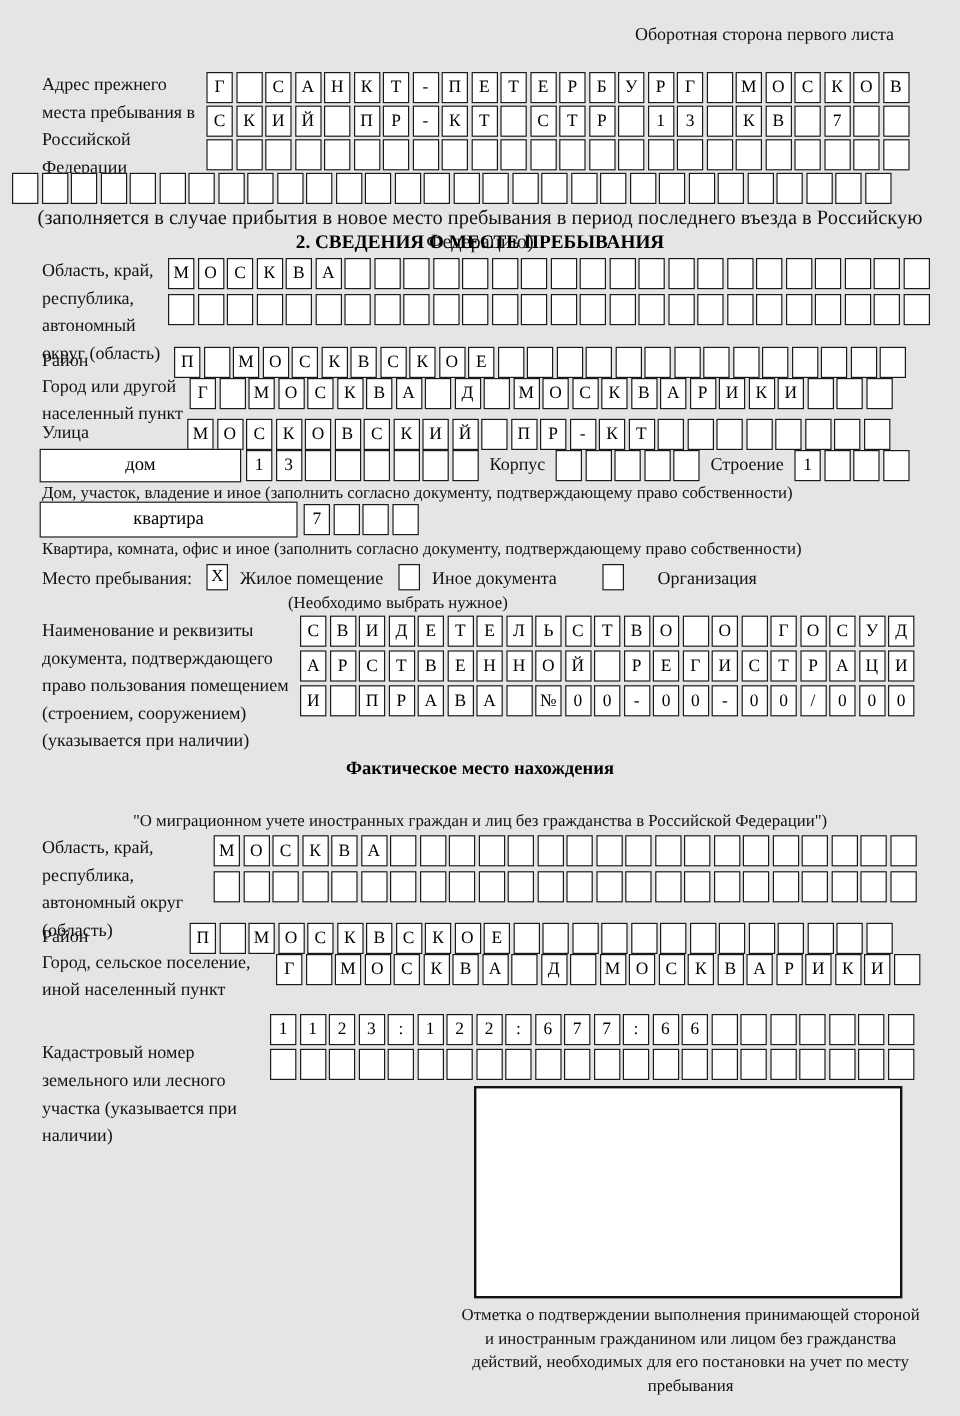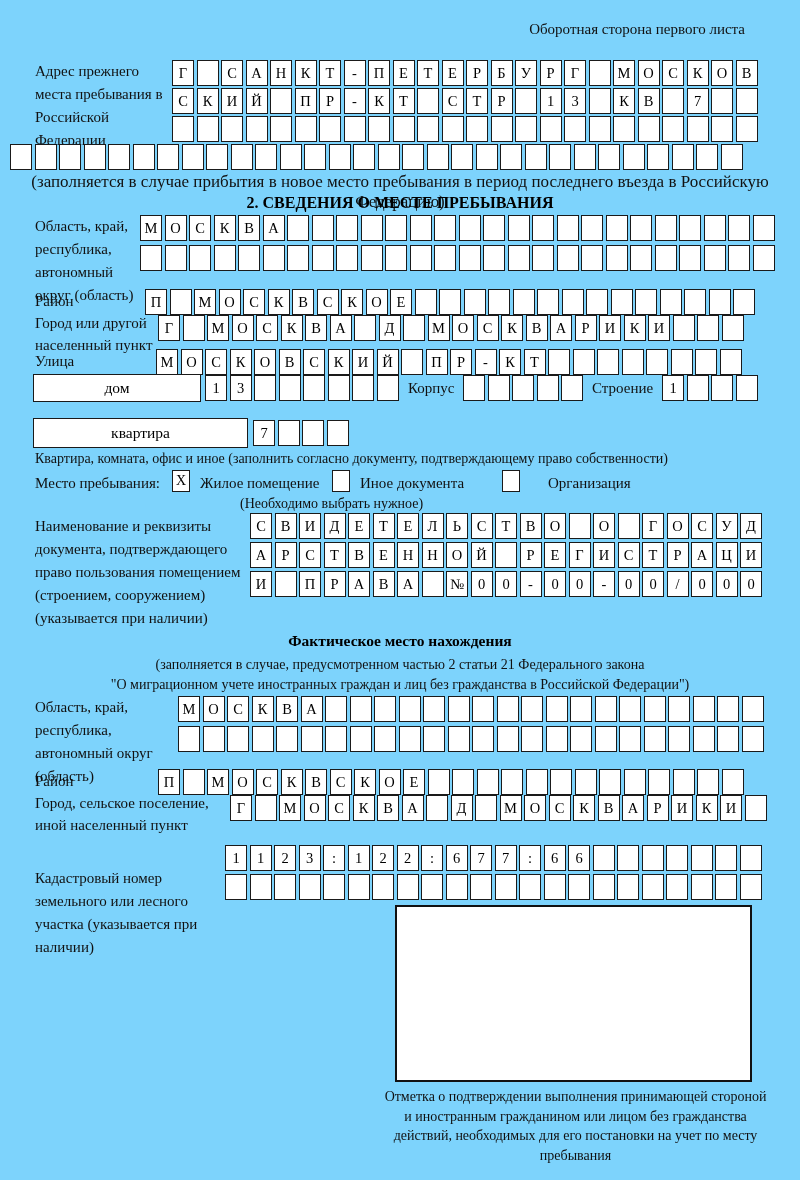--- a/index.html
+++ b/index.html
@@ -1,16 +1,16 @@
 <!DOCTYPE html>
 <html><head>
 <meta charset="utf-8">
 <style>
   html,body{margin:0;padding:0;background:#fff;}
-  .page{position:relative;width:800px;height:1180px;background:#7dd3fc;color:#000;
+  .page{position:relative;width:800px;height:1180px;background:#e5e5e5;color:#000;
         font-family:"Liberation Serif",serif;overflow:hidden;}
   .abs{position:absolute;}
   .label{font-size:15px;line-height:23px;color:#111;}
   .small-note{font-size:13.5px;color:#111;}
   .center-note{position:absolute;left:0;width:800px;text-align:center;font-size:17px;color:#111;}
   .title{position:absolute;left:0;width:800px;text-align:center;font-size:16px;font-weight:bold;color:#000;}
   .grid{position:absolute;display:flex;gap:2.5px;}
   .cell{box-sizing:border-box;width:22px;height:26px;border:1.7px solid #1a1a1a;
         display:flex;align-items:center;justify-content:center;
         font-size:14.5px;color:#000;background:#fff;flex:none;}
@@ -305,20 +305,21 @@
       <div class="cell"></div>
       <div class="cell"></div>
     </div>
   <div class="abs label" style="left:592px;top:377px;">Строение</div>
   <div class="grid" style="left:662px;top:375px;">
       <div class="cell">1</div>
       <div class="cell"></div>
       <div class="cell"></div>
       <div class="cell"></div>
     </div>
+  <div class="abs small-note" style="left:35px;top:404px;font-size:14px;">Дом, участок, владение и иное (заполнить согласно документу, подтверждающему право собственности)</div>
 
   <div class="widebox" style="left:33px;top:418px;width:215px;height:30px;">квартира</div>
   <div class="grid" style="left:253px;top:420px;">
       <div class="cell">7</div>
       <div class="cell"></div>
       <div class="cell"></div>
       <div class="cell"></div>
     </div>
   <div class="abs small-note" style="left:35px;top:451px;font-size:14px;">Квартира, комната, офис и иное (заполнить согласно документу, подтверждающему право собственности)</div>
 
@@ -396,21 +397,20 @@
       <div class="cell">-</div>
       <div class="cell">0</div>
       <div class="cell">0</div>
       <div class="cell">/</div>
       <div class="cell">0</div>
       <div class="cell">0</div>
       <div class="cell">0</div>
     </div>
 
   <div class="title" style="top:632px;font-size:15.5px;">Фактическое место нахождения</div>
-  <div class="center-note" style="top:657px;font-size:14px;">(заполняется в случае, предусмотренном частью 2 статьи 21 Федерального закона</div>
   <div class="center-note" style="top:677px;font-size:14px;">"О миграционном учете иностранных граждан и лиц без гражданства в Российской Федерации")</div>
 
   <div class="abs label" style="left:35px;top:696px;width:145px;">Область, край, республика, автономный округ (область)</div>
   <div class="grid" style="left:178px;top:696px;">
       <div class="cell">М</div>
       <div class="cell">О</div>
       <div class="cell">С</div>
       <div class="cell">К</div>
       <div class="cell">В</div>
       <div class="cell">А</div>

